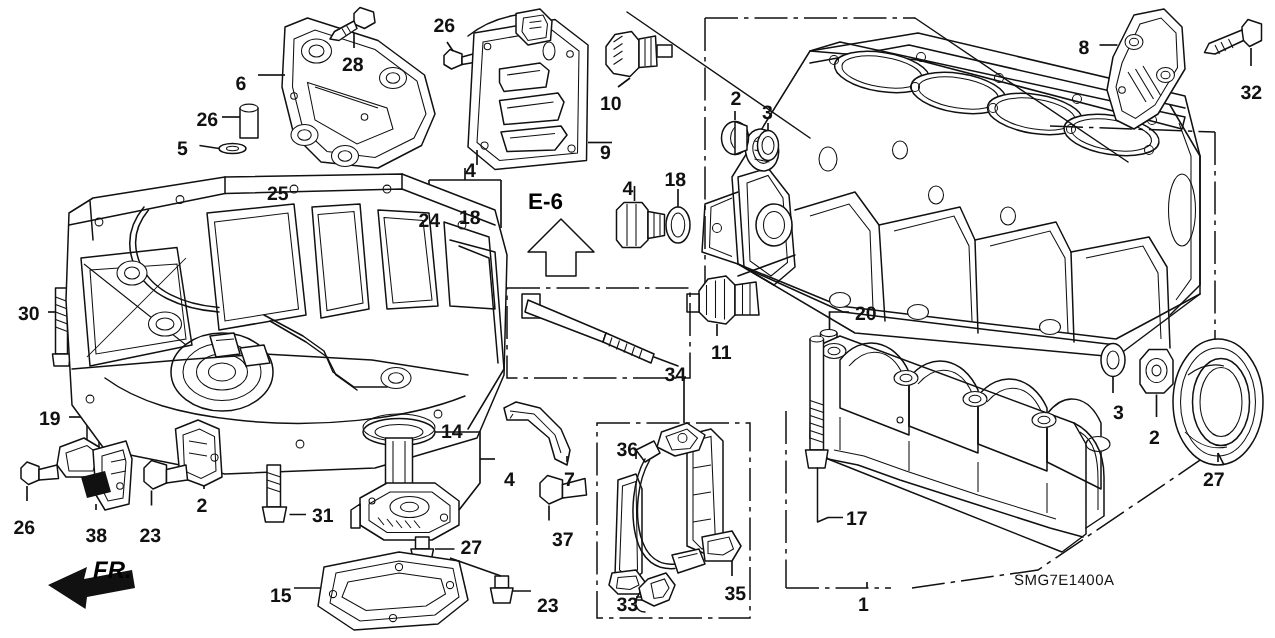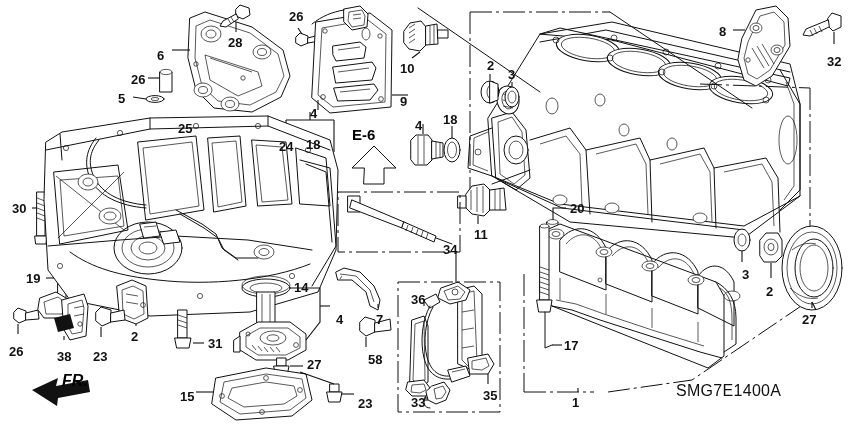--- a/index.html
+++ b/index.html
@@ -5,21 +5,21 @@
 <style>
   html,body{margin:0;padding:0;background:#fff;}
   body{width:850px;height:425px;overflow:hidden;
        font-family:"Liberation Sans",sans-serif;color:#000;}
   #sheet{position:relative;width:850px;height:425px;background:#fff;}
   svg.layer{position:absolute;left:0;top:0;width:850px;height:425px;}
   .callout{position:absolute;font-family:"Liberation Sans",sans-serif;
            font-weight:bold;font-size:13px;color:#111;line-height:1;
            white-space:nowrap;}
   .code{position:absolute;font-family:"Liberation Sans",sans-serif;
-        font-size:16px;font-weight:normal;color:#111;letter-spacing:.3px;}
+        font-size:10px;font-weight:normal;color:#111;letter-spacing:.3px;}
   .e6{position:absolute;font-family:"Liberation Sans",sans-serif;
       font-weight:bold;font-size:15px;color:#000;}
   .frlabel{position:absolute;font-family:"Liberation Sans",sans-serif;
       font-weight:bold;font-size:16px;font-style:italic;color:#000;text-align:right;}
 </style>
 </head>
 <body>
 
 <div id="sheet">
 
@@ -595,21 +595,21 @@
     <span class="callout" style="left:57px;top:350px">38</span>
     <span class="callout" style="left:93px;top:350px">23</span>
     <span class="callout" style="left:131px;top:330px">2</span>
     <span class="callout" style="left:208px;top:337px">31</span>
     <span class="callout" style="left:294px;top:281px">14</span>
     <span class="callout" style="left:336px;top:313px">4</span>
     <span class="callout" style="left:307px;top:358px">27</span>
     <span class="callout" style="left:180px;top:390px">15</span>
     <span class="callout" style="left:358px;top:397px">23</span>
     <span class="callout" style="left:376px;top:313px">7</span>
-    <span class="callout" style="left:368px;top:353px">58</span>
+    <span class="callout" style="left:368px;top:353px">37</span>
     <span class="callout" style="left:411px;top:293px">36</span>
     <span class="callout" style="left:411px;top:396px">33</span>
     <span class="callout" style="left:483px;top:389px">35</span>
     <span class="callout" style="left:564px;top:339px">17</span>
     <span class="callout" style="left:572px;top:396px">1</span>
     <span class="callout" style="left:742px;top:268px">3</span>
     <span class="callout" style="left:766px;top:285px">2</span>
     <span class="callout" style="left:802px;top:313px">27</span>
   </div>
 

